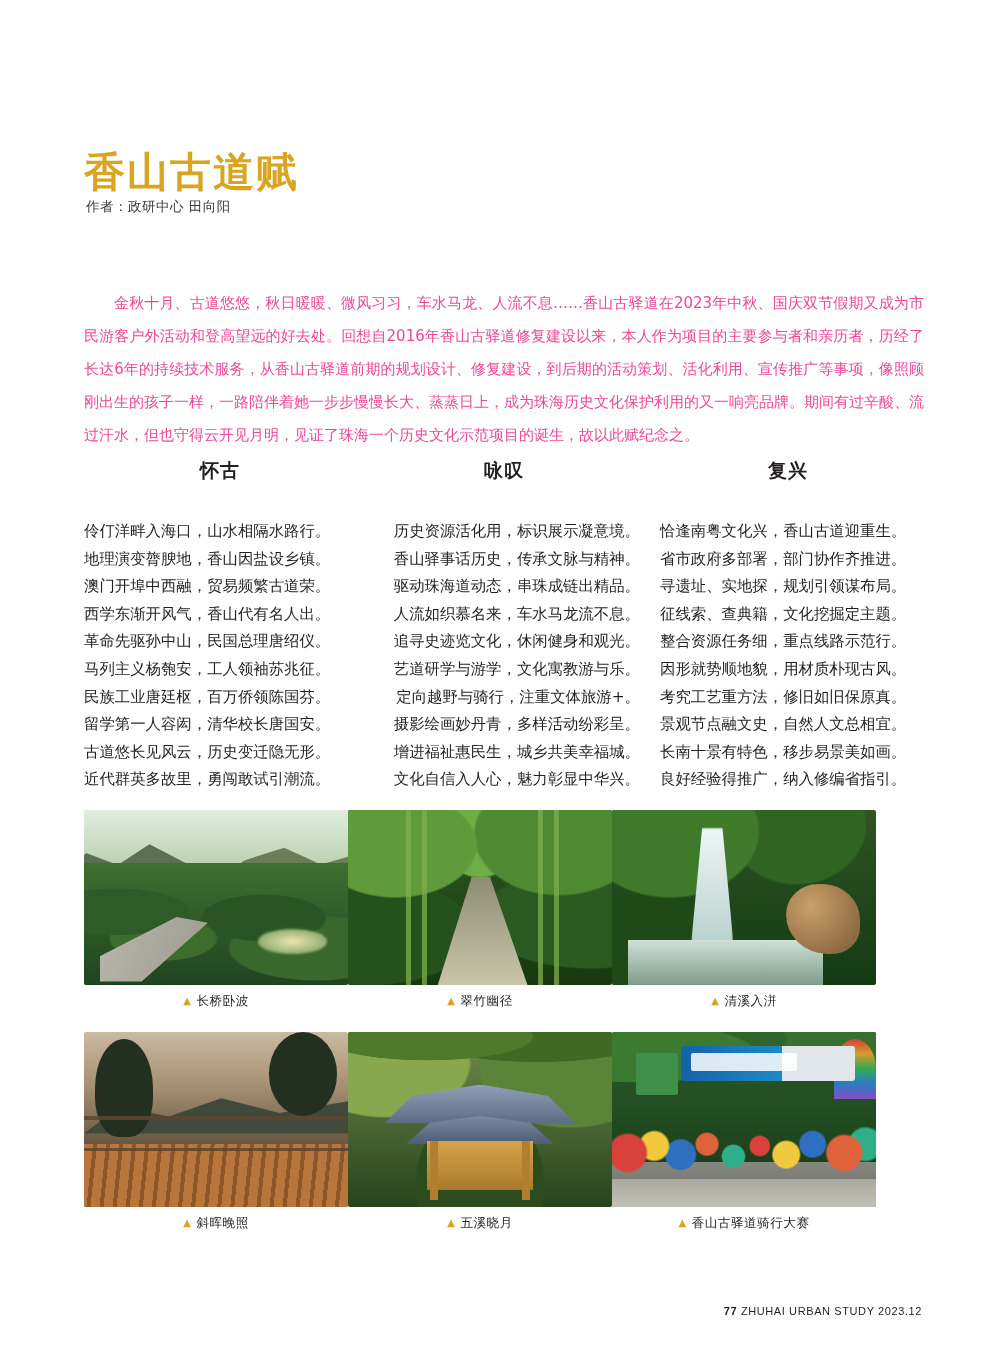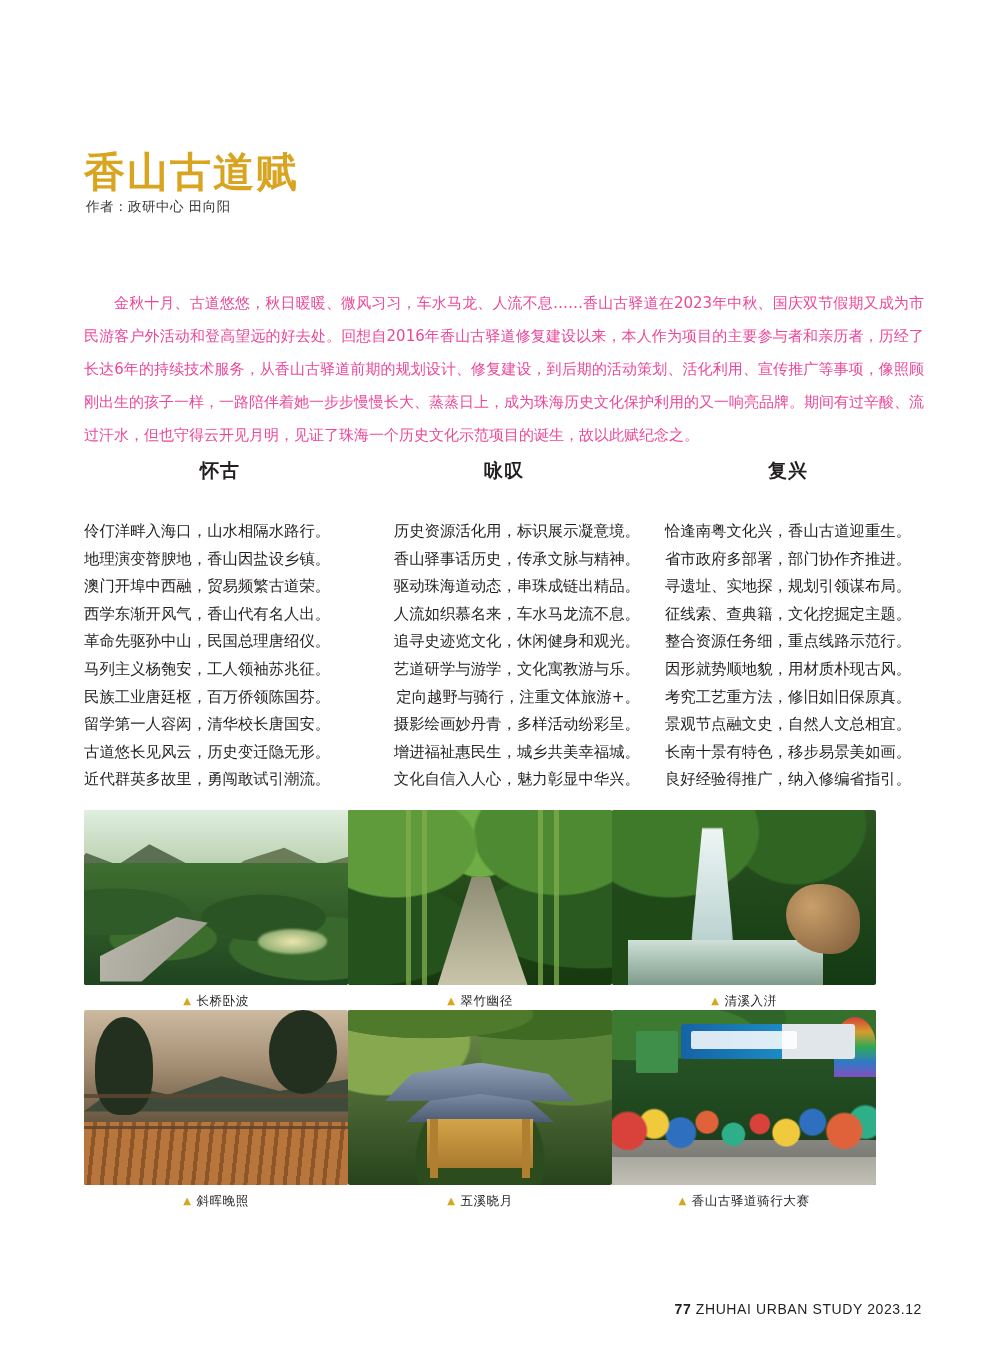--- a/index.html
+++ b/index.html
@@ -74,21 +74,21 @@
     font-family: "DejaVu Sans", "Liberation Sans", sans-serif;
   }
   .poem-line {
     font-size: 15.4px;
     line-height: 27.6px;
     white-space: nowrap;
     font-family: "DejaVu Sans", "Liberation Sans", sans-serif;
   }
   .poem-col.c1 .poem-line { text-align: left; }
   .poem-col.c2 .poem-line { text-align: right; }
-  .poem-col.c3 .poem-line { text-align: center; }
+  .poem-col.c3 .poem-line { text-align: left; margin-left: 8px; }
 
   .gallery {
     position: absolute;
     left: 84px;
     top: 810px;
     width: 840px;
   }
   .grid-row {
     display: flex;
   }
@@ -109,27 +109,27 @@
     color: #231f20;
     letter-spacing: 0.5px;
     font-family: "DejaVu Sans", "Liberation Sans", sans-serif;
   }
   .cap .tri {
     color: #d9a520;
     font-size: 10px;
     margin-right: 5px;
     vertical-align: 1px;
   }
-  .row2 { }
+  .row2 { margin-top: 22px; }
 
   .footer {
     position: absolute;
     right: 84px;
     bottom: 48px;
-    font-size: 14px;
+    font-size: 11px;
     letter-spacing: 0.6px;
     color: #231f20;
     font-family: "Liberation Sans", sans-serif;
   }
   .footer b { font-weight: bold; }
 
   
   .ph { position:absolute; inset:0; }
 
   

